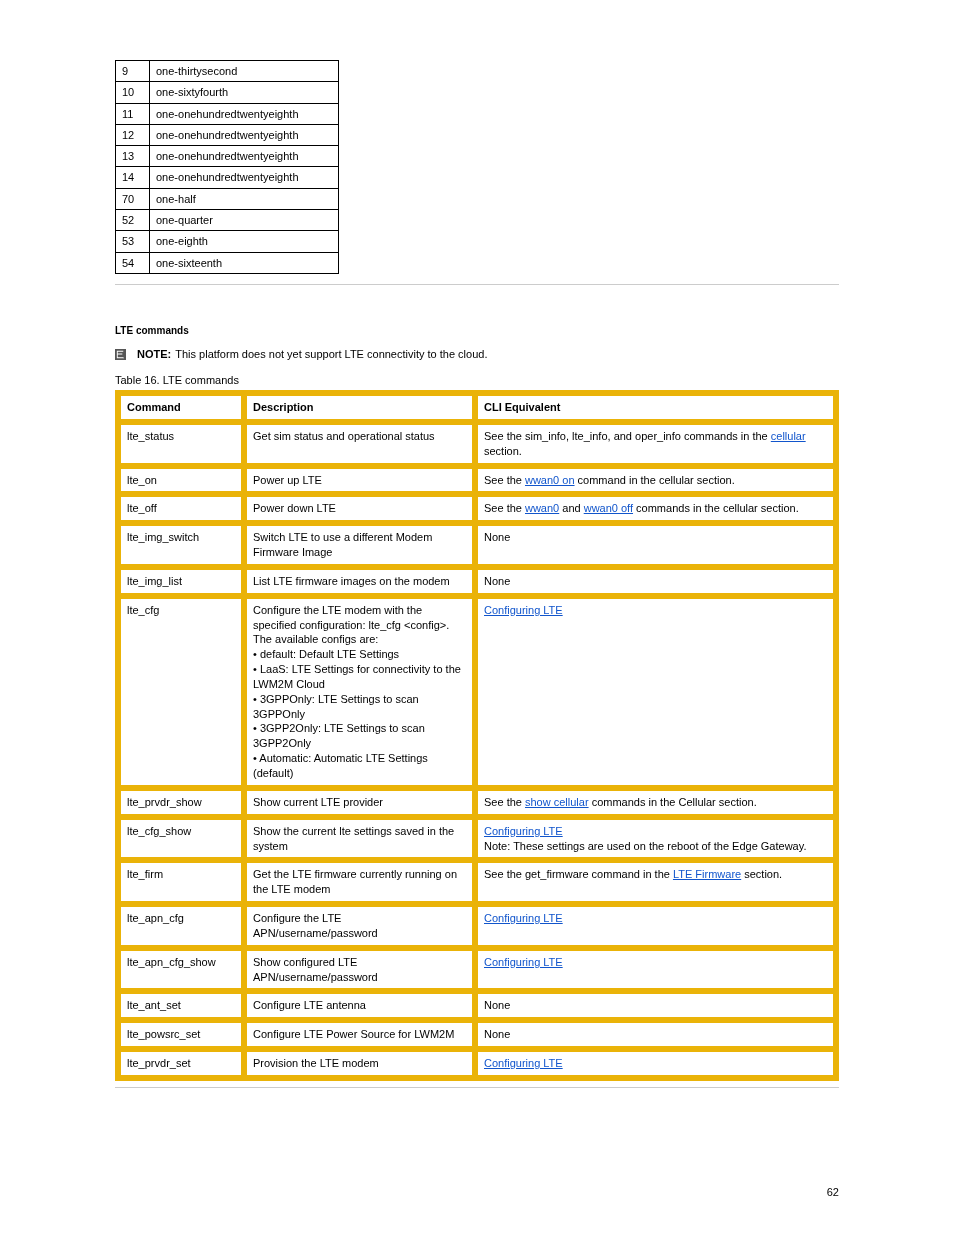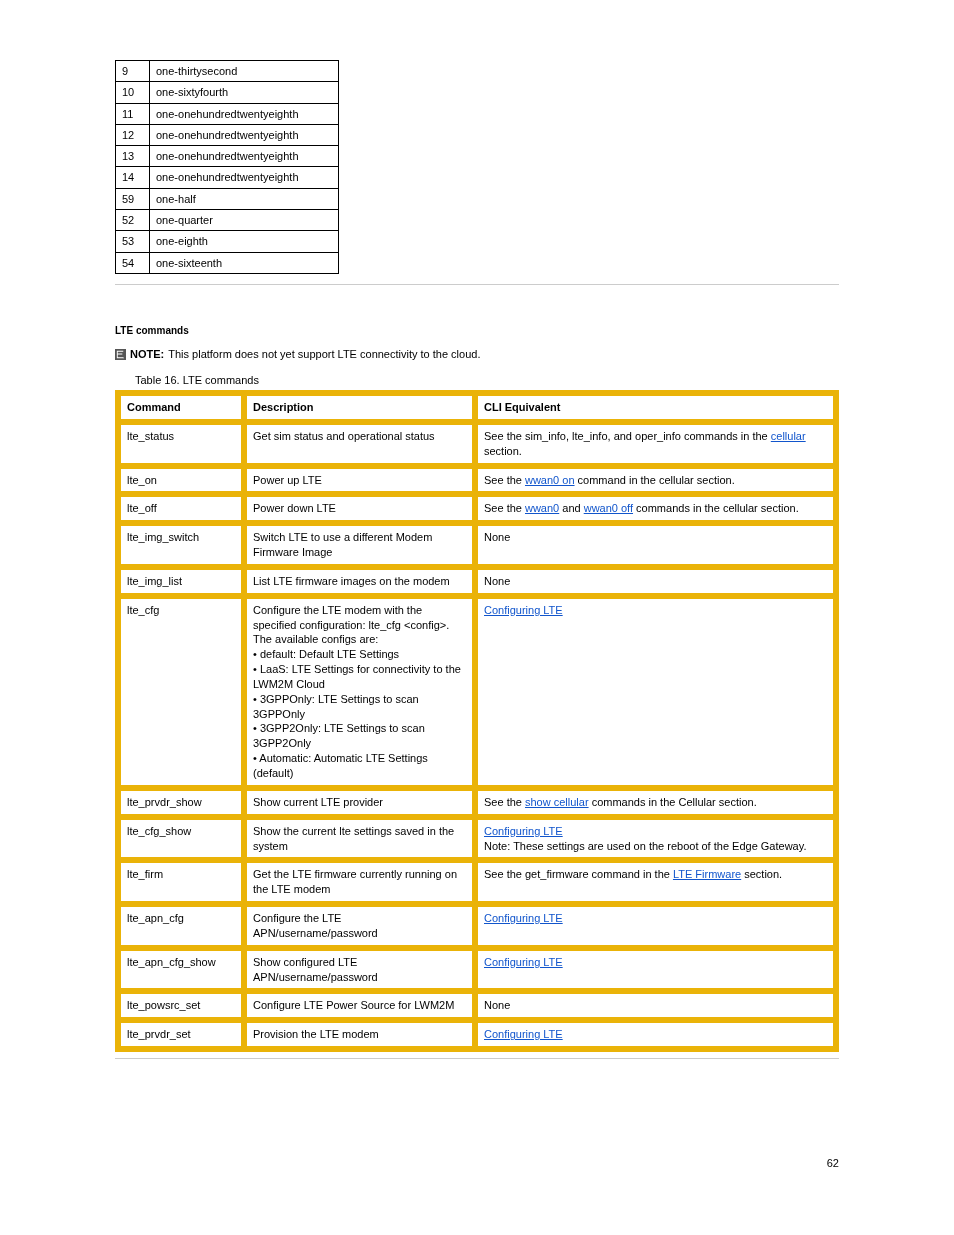--- a/index.html
+++ b/index.html
@@ -39,25 +39,24 @@
     align-items: flex-start;
     font-size: 11px;
     margin-bottom: 14px;
   }
   .note-icon {
     width: 11px; height: 11px;
     margin-right: 4px;
     margin-top: 1px;
     flex: 0 0 auto;
   }
-  .note-label { font-weight: bold; margin-right: 4px; }
+  .note-label { font-weight: bold; margin-right: 4px; margin-left: 7px; }
   .table-title {
     margin-bottom: 4px;
     font-size: 11px;
-    margin-left: 20px;
   }
   .main-table {
     border-collapse: collapse;
     width: 100%;
     table-layout: fixed;
   }
   .main-table th, .main-table td {
     border: 6px solid #eab308;
     padding: 4px 6px;
     font-size: 11px;
@@ -106,21 +105,21 @@
         </tr>
         <tr>
           <td class="col-a">13</td>
           <td class="col-b">one-onehundredtwentyeighth</td>
         </tr>
         <tr>
           <td class="col-a">14</td>
           <td class="col-b">one-onehundredtwentyeighth</td>
         </tr>
         <tr>
-          <td class="col-a">59</td>
+          <td class="col-a">70</td>
           <td class="col-b">one-half</td>
         </tr>
         <tr>
           <td class="col-a">52</td>
           <td class="col-b">one-quarter</td>
         </tr>
         <tr>
           <td class="col-a">53</td>
           <td class="col-b">one-eighth</td>
         </tr>
@@ -215,20 +214,25 @@
           <td>lte_apn_cfg</td>
           <td style="white-space: pre-line;">Configure the LTE APN/username/password</td>
           <td style="white-space: pre-line;"><a class="link">Configuring LTE</a></td>
         </tr>
         <tr>
           <td>lte_apn_cfg_show</td>
           <td style="white-space: pre-line;">Show configured LTE APN/username/password</td>
           <td style="white-space: pre-line;"><a class="link">Configuring LTE</a></td>
         </tr>
         <tr>
+          <td>lte_ant_set</td>
+          <td style="white-space: pre-line;">Configure LTE antenna</td>
+          <td style="white-space: pre-line;">None</td>
+        </tr>
+        <tr>
           <td>lte_powsrc_set</td>
           <td style="white-space: pre-line;">Configure LTE Power Source for LWM2M</td>
           <td style="white-space: pre-line;">None</td>
         </tr>
         <tr>
           <td>lte_prvdr_set</td>
           <td style="white-space: pre-line;">Provision the LTE modem</td>
           <td style="white-space: pre-line;"><a class="link">Configuring LTE</a></td>
         </tr>
       </tbody>

